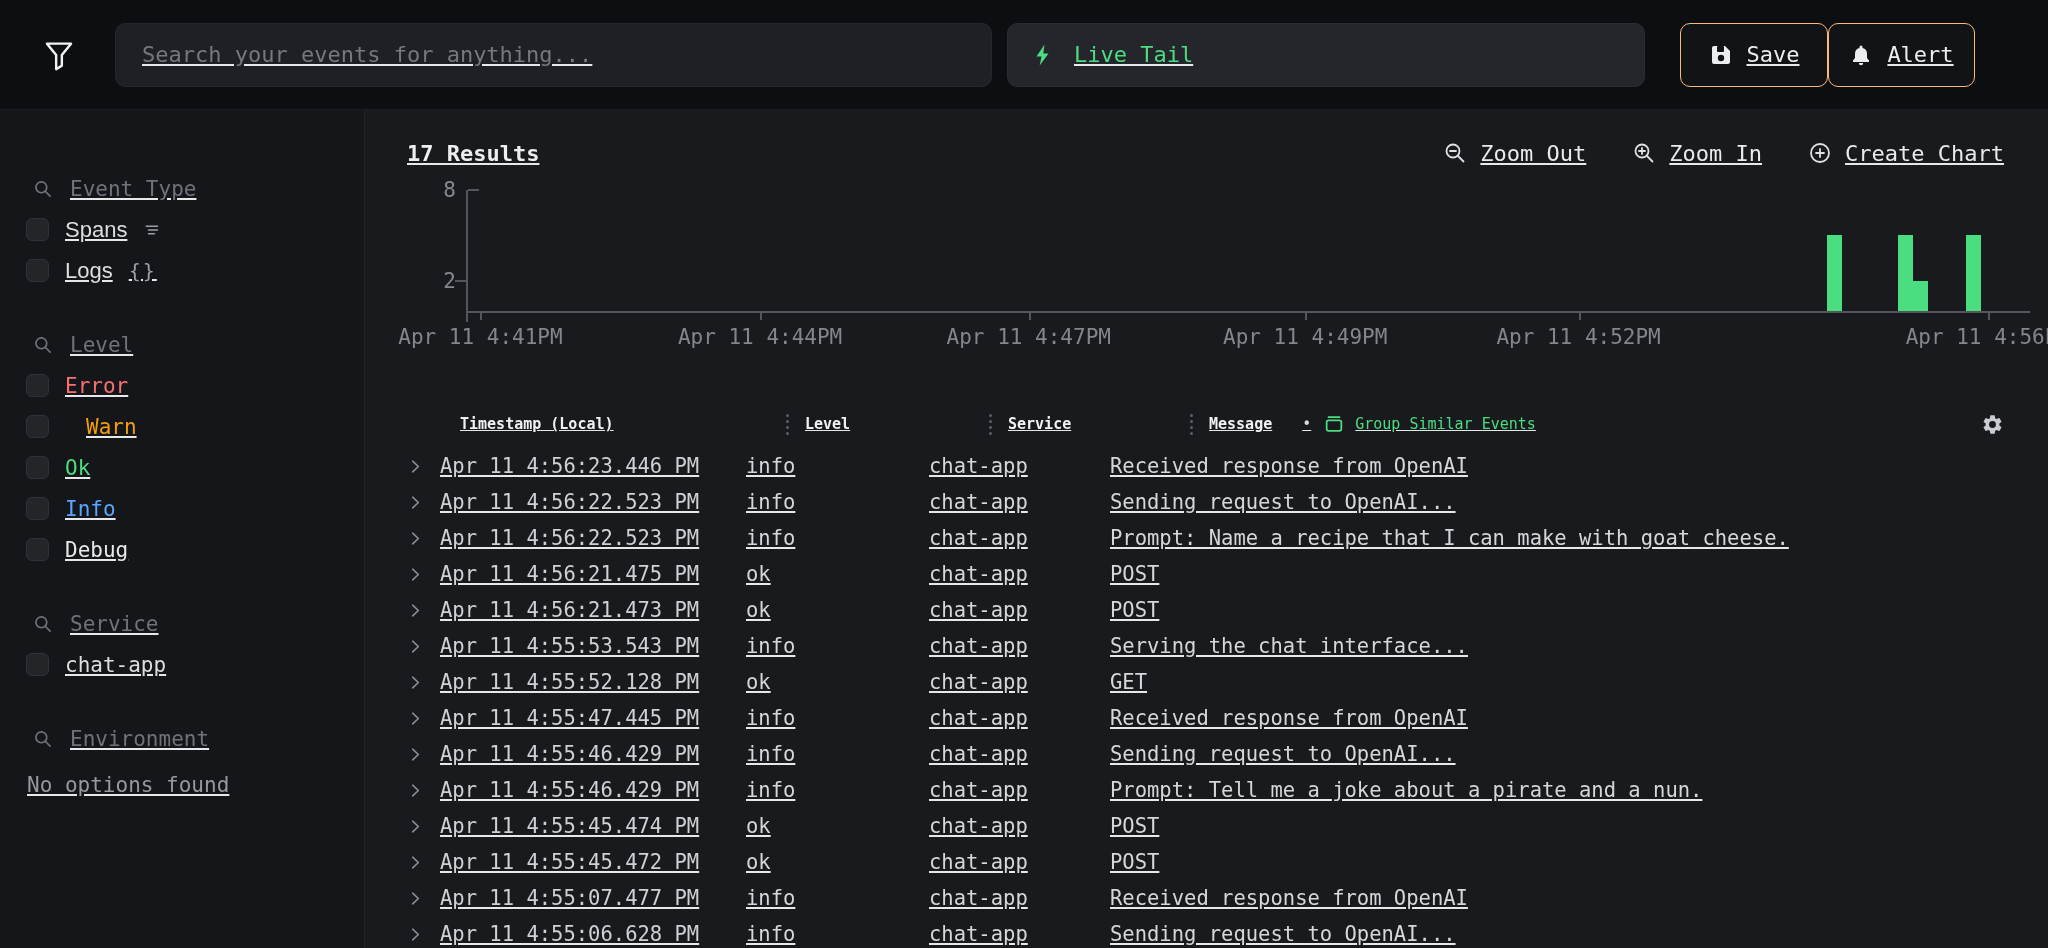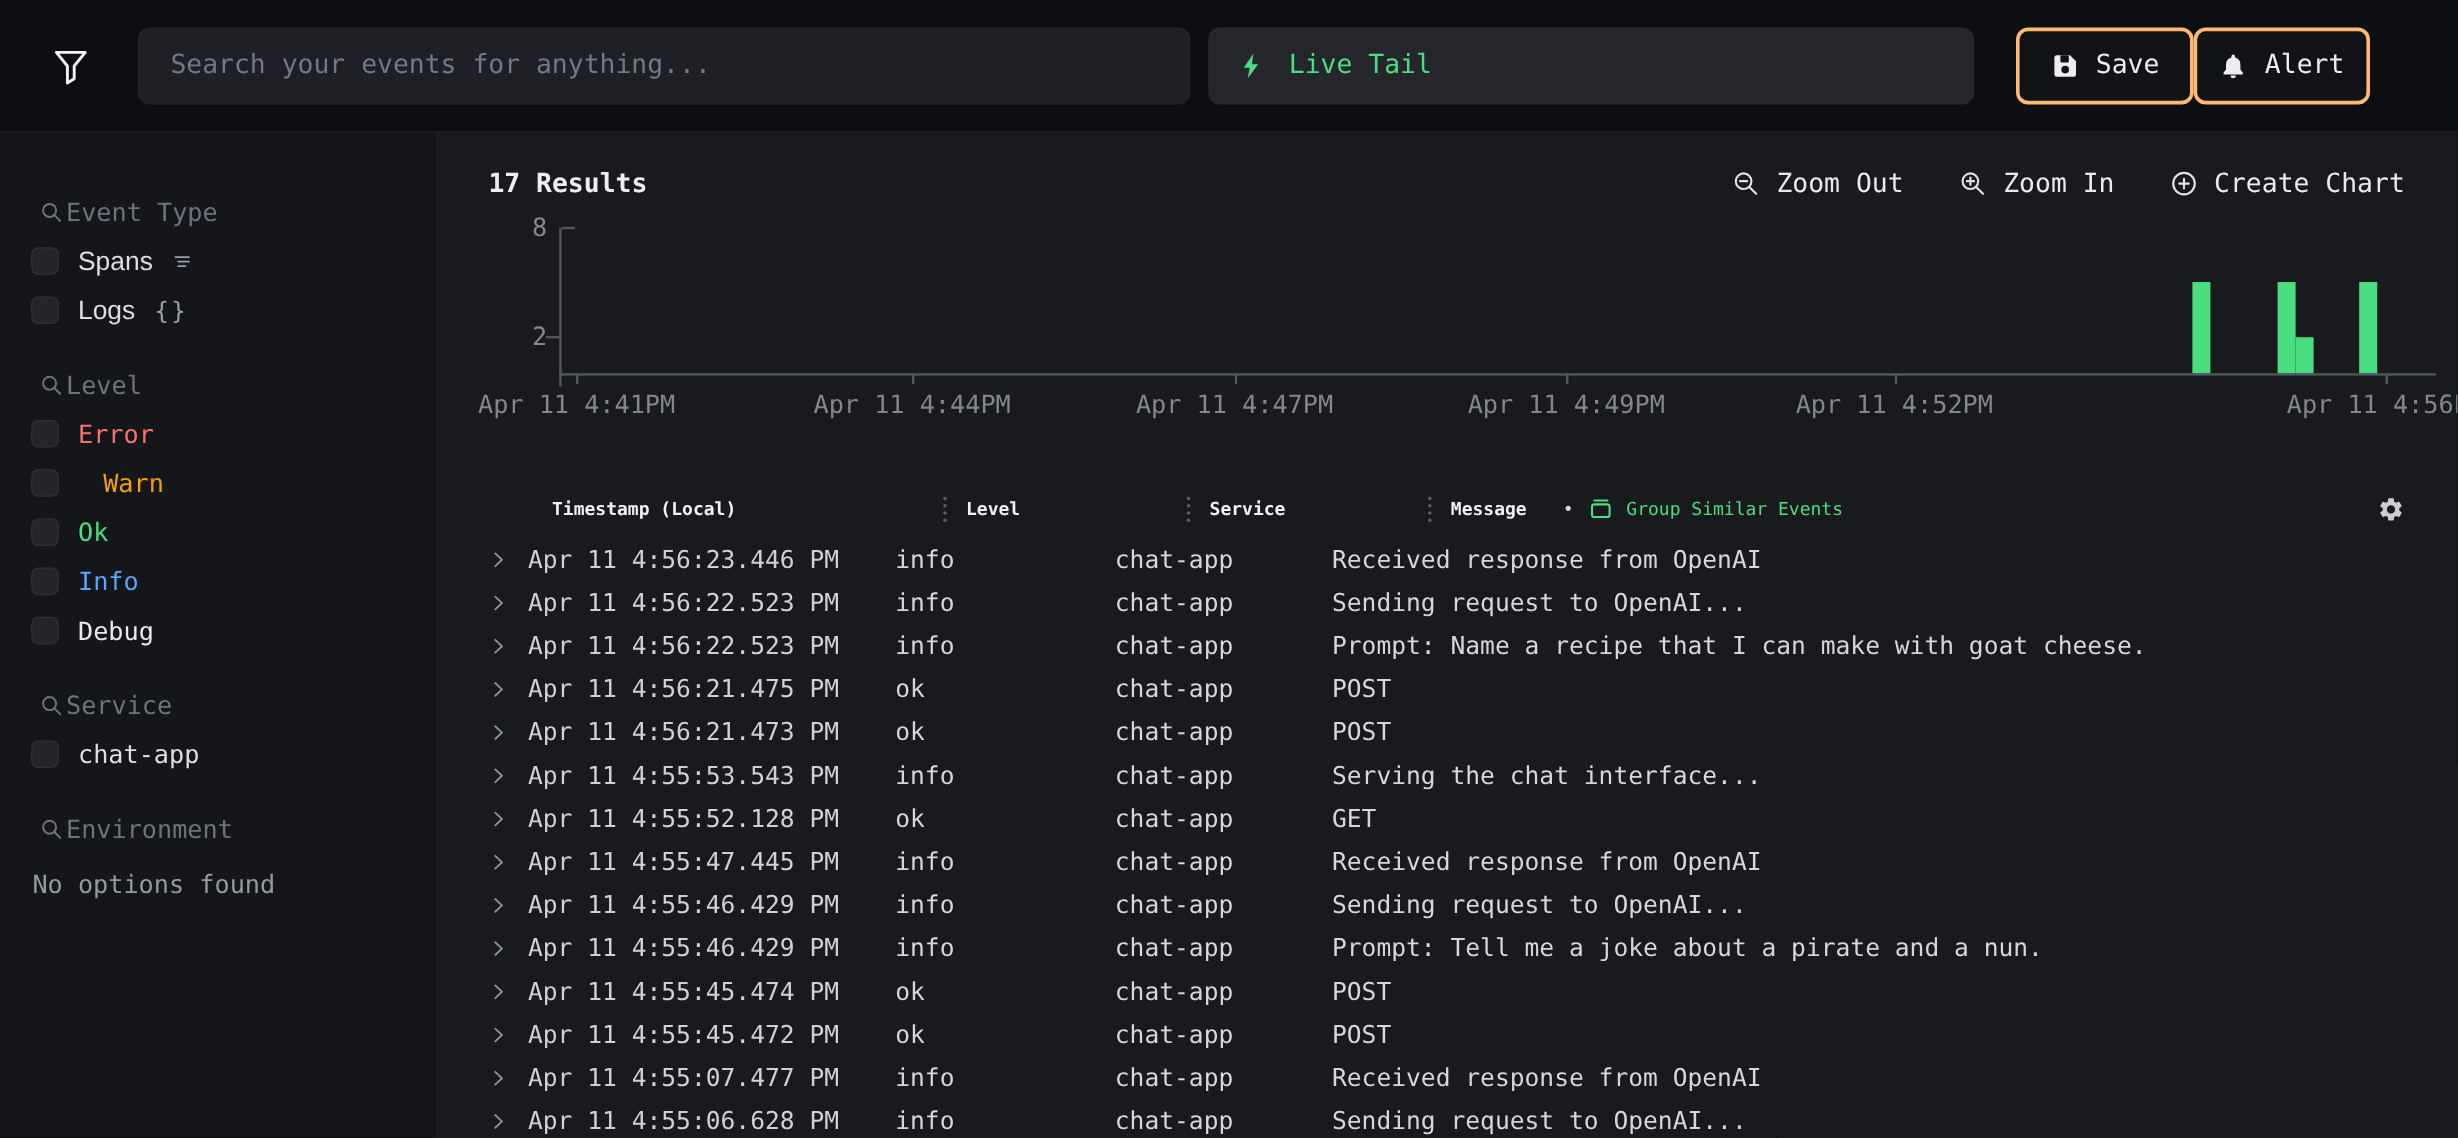--- a/index.html
+++ b/index.html
@@ -2,59 +2,59 @@
 <html><head>
 <meta charset="utf-8">
 <style>
   * { margin:0; padding:0; box-sizing:border-box; }
   html,body { background:#0e0f12; }
   body {
     width:2048px; height:948px; overflow:hidden;
     font-family:"DejaVu Sans Mono","Liberation Mono",monospace;
     color:#e7e8ea;
   }
-  .app { width:2048px; height:948px; display:flex; flex-direction:column; }
+  .app { width:2048px; height:948px; display:flex; flex-direction:column;text-decoration:underline; }
 
   
   .topbar {
     height:110px; flex:0 0 110px; display:flex; align-items:center;
     background:#0d0e11; border-bottom:1px solid #1d1e23;
     padding:0 60px 0 40px;
   }
   .funnel-btn { width:38px; height:38px; color:#f2f3f5; display:flex; align-items:center; justify-content:center; cursor:pointer; }
   .search-input {
     margin-left:37px; width:877px; height:64px; background:#1f2025; border:1px solid #26272c;
     border-radius:10px; color:#e7e8ea; font-family:inherit; font-size:22px; padding:0 26px; outline:none;
   }
   .search-input::placeholder { color:#74787f; }
   .live-tail {
     margin-left:15px; width:638px; height:64px; background:#25262b; border:1px solid #2b2c31;
     border-radius:10px; display:flex; align-items:center; gap:18px; padding:0 24px;
     color:#4ade80; font-size:22px; cursor:pointer;
   }
   .tb-btn {
-    height:64px; background:#121316; border:3px solid #fdba74; border-radius:10px;
+    height:64px; background:#121316; border:1px solid #fdba74; border-radius:10px;
     display:flex; align-items:center; justify-content:center; gap:14px;
     color:#ecedef; font-size:22px; cursor:pointer;
   }
   .save-btn { margin-left:35px; width:148px; }
   .alert-btn { width:147px; }
 
   
   .content { flex:1; display:flex; min-height:0; }
 
   
   .sidebar {
     width:365px; flex:0 0 365px; background:#15161a; border-right:1px solid #222329;
     padding-top:25px; overflow:hidden; font-size:21px;
   }
   .sb-title { margin-left:16px; font-weight:bold; color:#eceef0; letter-spacing:0.5px; }
   .sb-section { margin-top:10px; }
   .sb-search {
-    display:flex; align-items:center; gap:2px; margin:30px 0 8px 33px;
+    display:flex; align-items:center; gap:17px; margin:42px 0 8px 33px;
     color:#6e737b; cursor:text;
   }
   .sb-search svg { flex:0 0 auto; }
   .sb-item { display:flex; align-items:center; gap:16px; height:41px; margin-left:26px; cursor:pointer; }
   .checkbox {
     width:23px; height:23px; border-radius:6px; background:#232529; border:1px solid #30323a; flex:0 0 auto;
   }
   .sb-item-label { color:#dcdee1; }
   .sb-section[data-sec="event-type"] .sb-item-label { font-family:"Liberation Sans",sans-serif; font-size:22px; }
   .sb-suffix { color:#9aa0a8; display:flex; align-items:center; }

